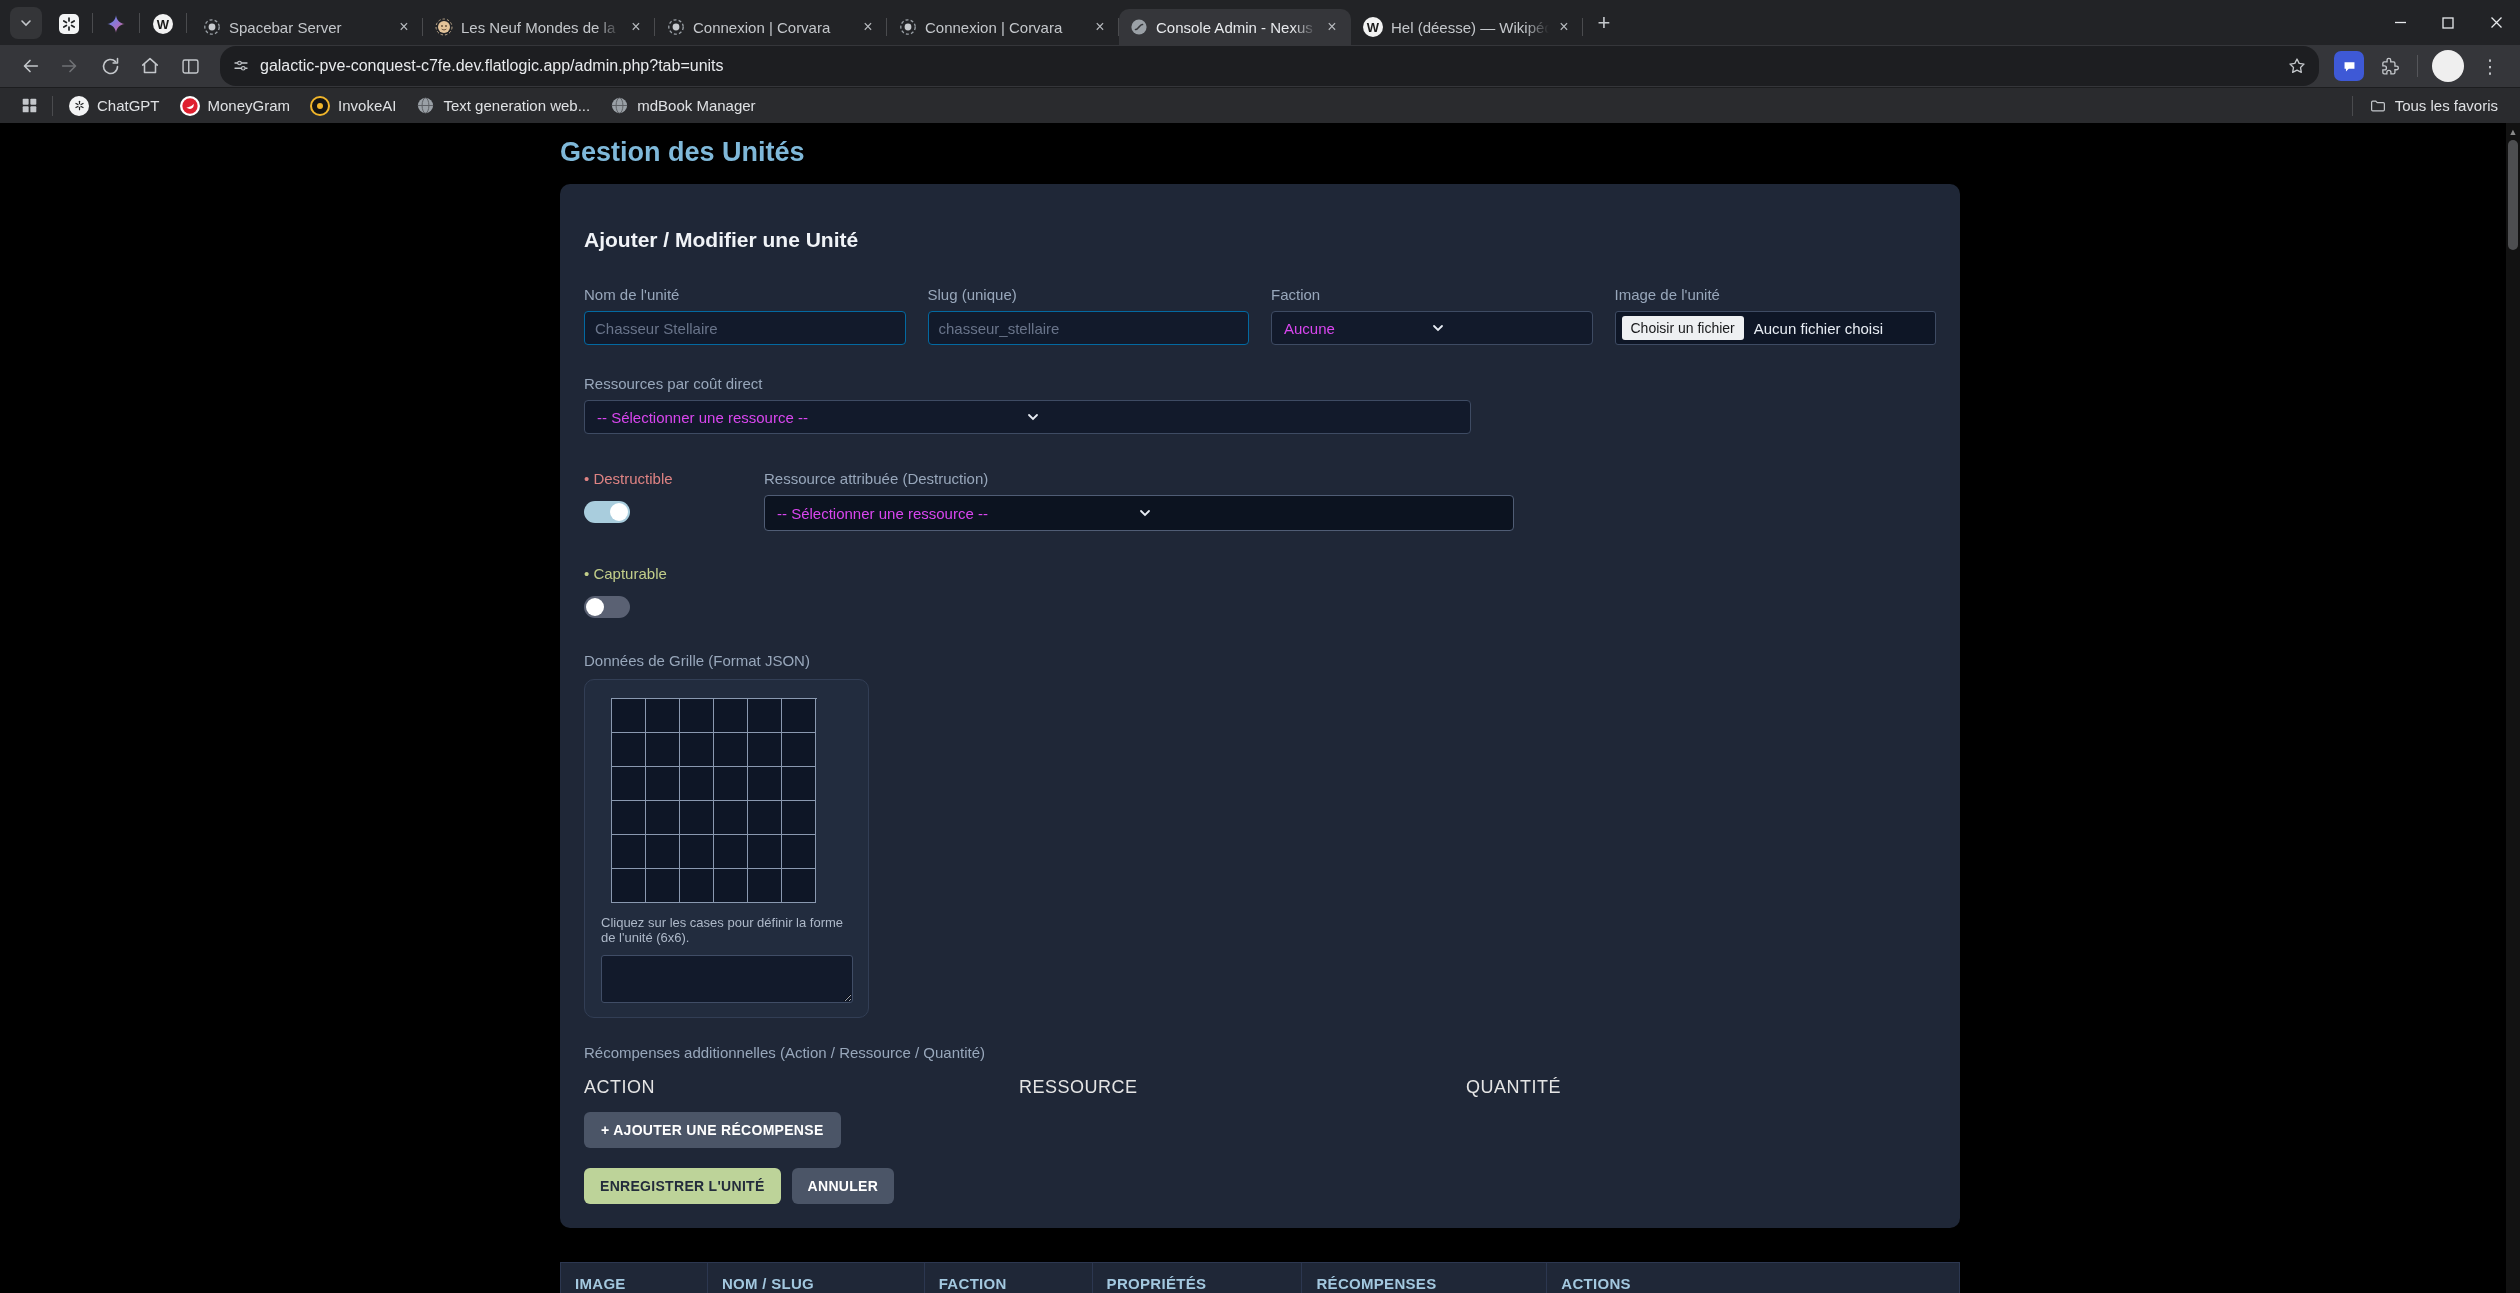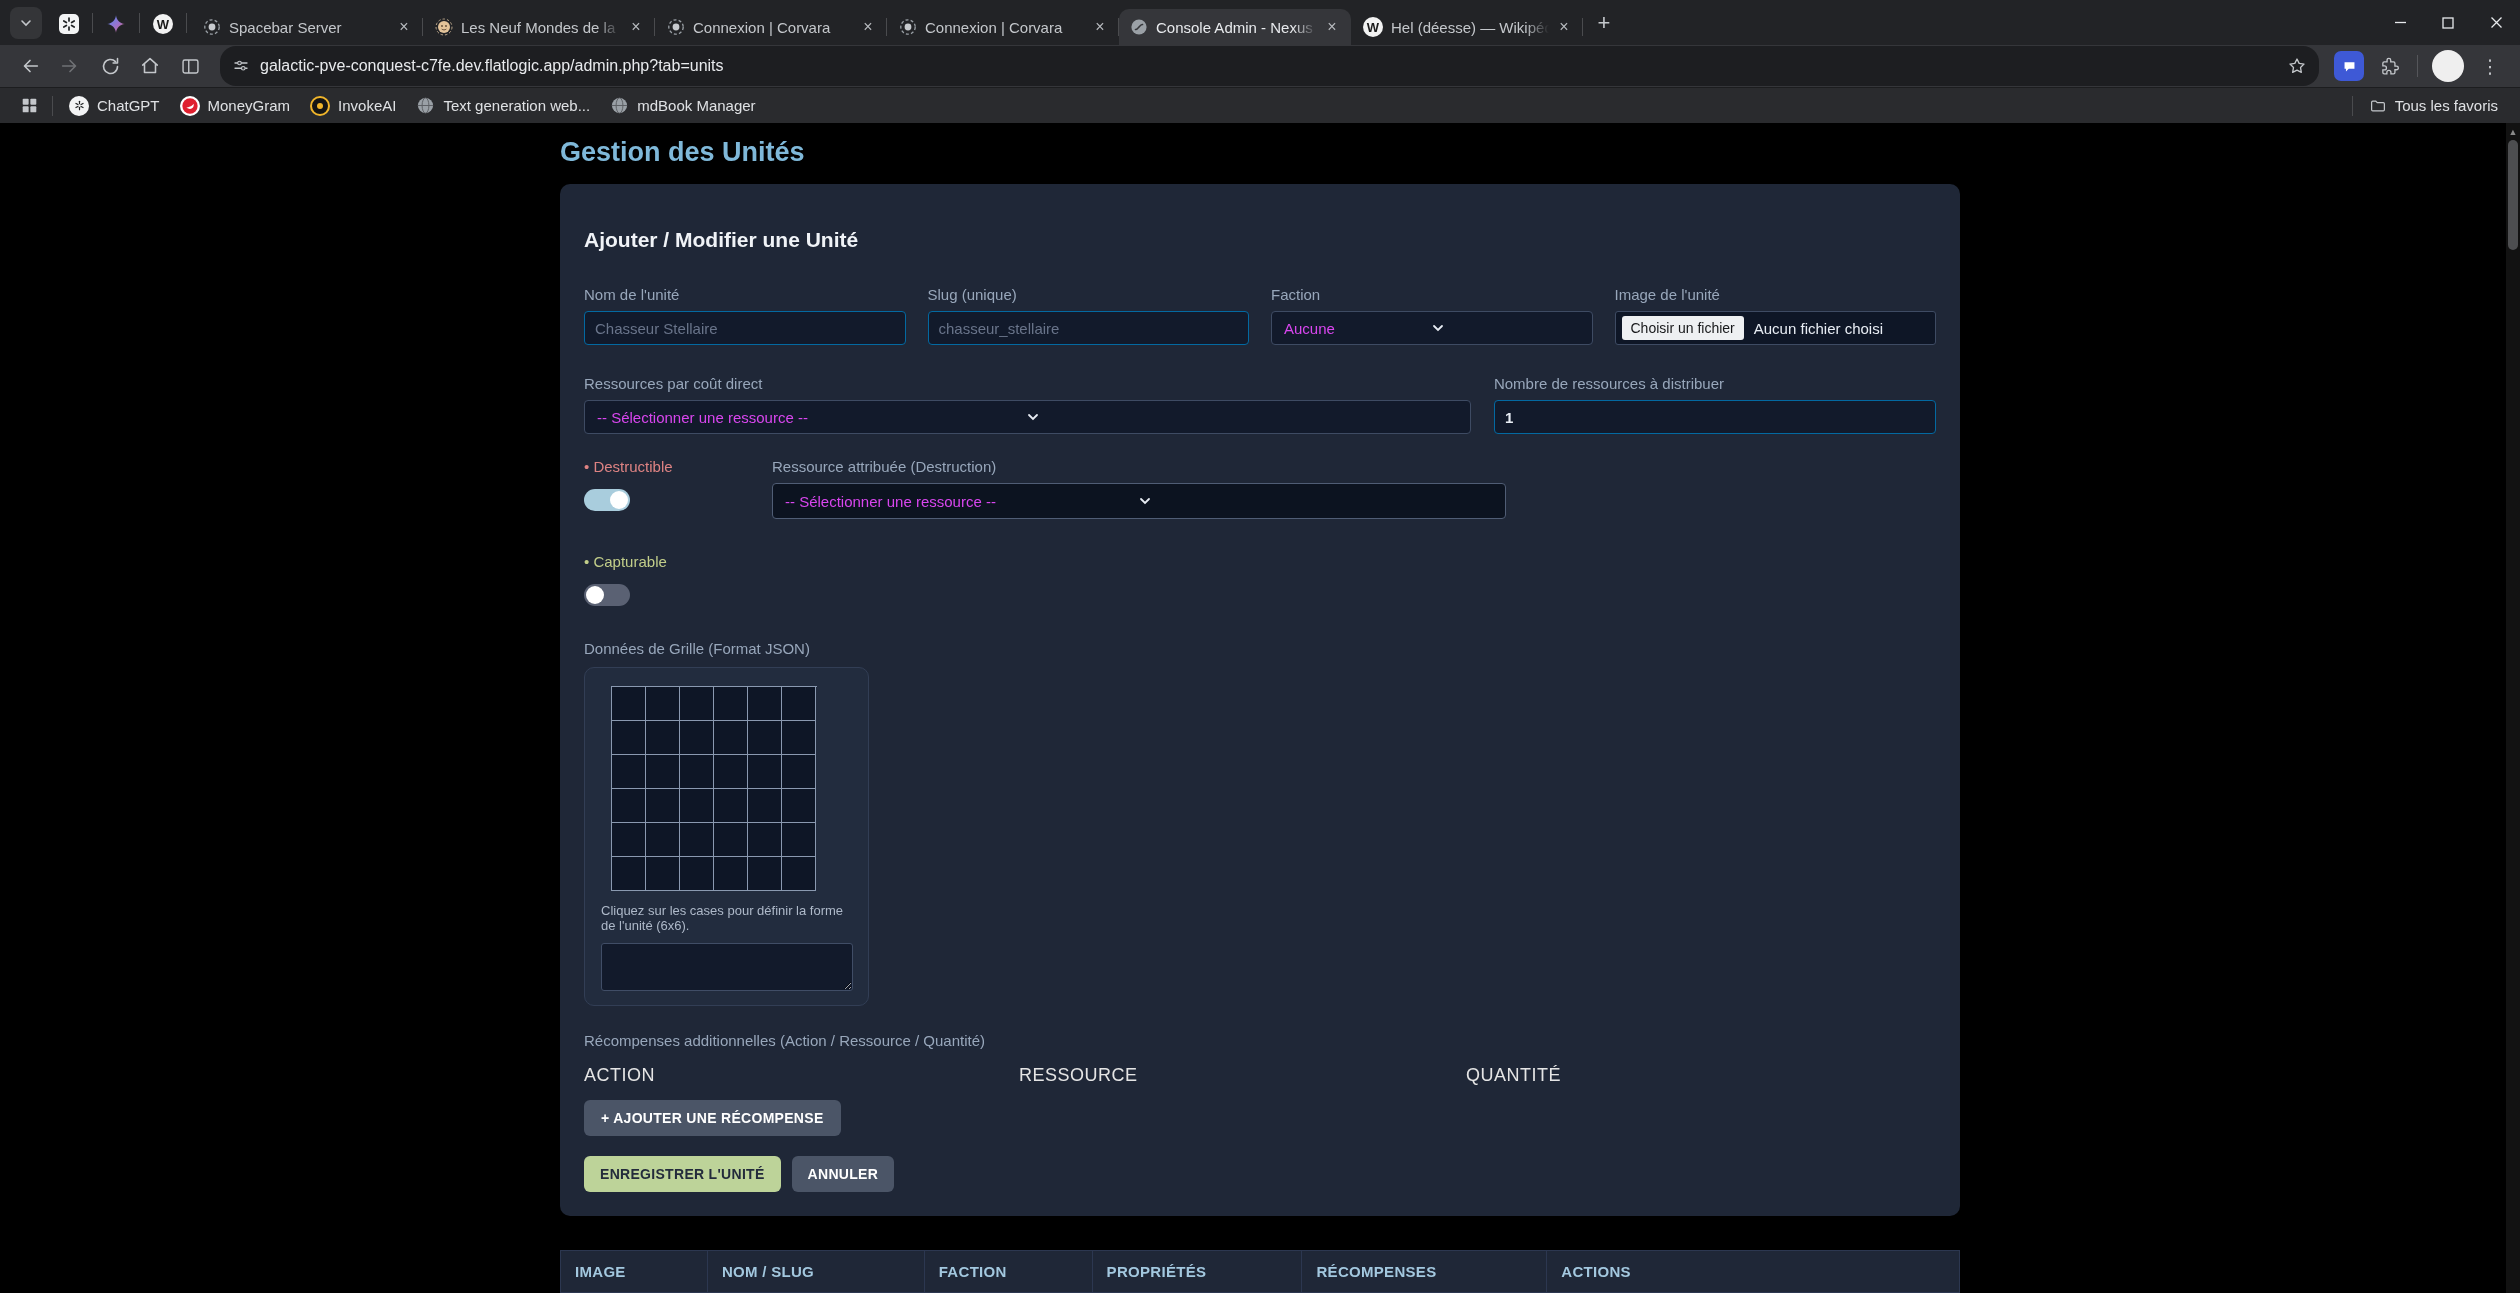--- a/index.html
+++ b/index.html
@@ -50,21 +50,21 @@
   .f-input { width:100%; height:34px; background:#121a2b; border:1px solid #0369a1; border-radius:4px; color:#e8edf4; font-size:15px; padding:0 10px; font-family:"Liberation Sans", sans-serif; }
   .f-input::placeholder { color:#69748a; }
   .f-input.bold { font-weight:bold; }
   .f-input.dark { background:#0c1320; border-color:#505d75; height:36px; }
   .select { height:34px; background:#121a2b; border:1px solid #3e4b63; border-radius:4px; color:#d946ef; font-size:15px; display:flex; align-items:center; padding:12px 12px; cursor:pointer; }
   .select.dark { background:#0c1320; border-color:#505d75; height:36px; }
   .select span { flex:1; white-space:nowrap; overflow:hidden; }
 
   .row1 { display:grid; grid-template-columns:repeat(4,1fr); gap:22px; }
   .row2 { display:grid; grid-template-columns:65.6% 1fr; gap:23px; margin-top:30px; }
-  .row3 { display:grid; grid-template-columns:150px 1fr 392px; gap:38px; margin-top:24px; align-items:start; }
+  .row3 { display:grid; grid-template-columns:150px 1fr 392px; gap:30px; margin-top:36px; align-items:start; }
 
   .file-box { height:34px; background:#0e1626; border:1px solid #3e4b63; border-radius:3px; display:flex; align-items:center; padding:0 6px; gap:10px; }
   .file-btn { background:#eef0f2; color:#17181a; font-size:14px; padding:4px 9px; border-radius:3px; cursor:pointer; white-space:nowrap; }
   .file-status { color:#e8edf4; font-size:15px; white-space:nowrap; }
 
   .flag-label { font-size:15px; }
   .flag-label.red { color:#de8383; }
   .flag-label.green { color:#c2ce8a; }
   .switch { width:46px; height:22px; border-radius:11px; background:#5a6173; position:relative; margin-top:14px; cursor:pointer; }
   .switch[data-on="true"] { background:#a9cddd; }
@@ -406,24 +406,20 @@
         <div>
           <label class="f-label">Ressources par coût direct</label>
           <div class="select">
             <span>-- Sélectionner une ressource --</span>
             <span>
                 <svg width="12" height="12" viewBox="0 0 12 12">
                   <path d="M2 4l4 4 4-4" stroke="#e8edf4" stroke-width="1.8" fill="none" stroke-linecap="round"></path>
                 </svg>
               </span>
           </div>
-        </div>
-        <div>
-          <label class="f-label">Nombre de ressources à distribuer</label>
-          <input class="f-input bold" value="1" style="">
         </div>
       </div>
 
       <div class="row3">
         <div>
           <div class="flag-label red"><span>•</span> <span>Destructible</span></div>
           <div class="switch" data-on="true">
               <span class="knob"></span>
             </div>
         </div>

